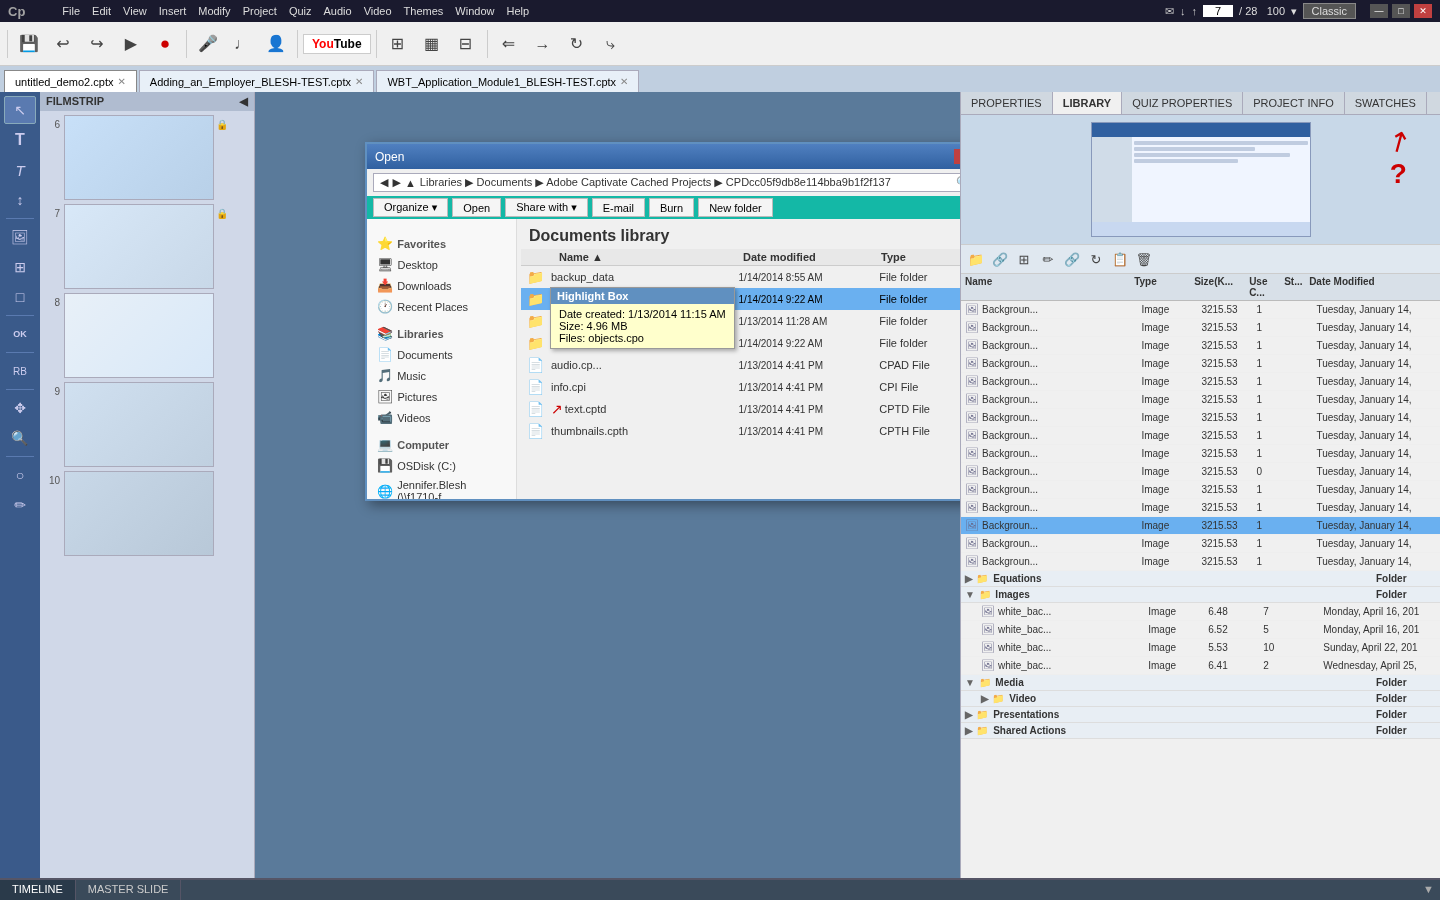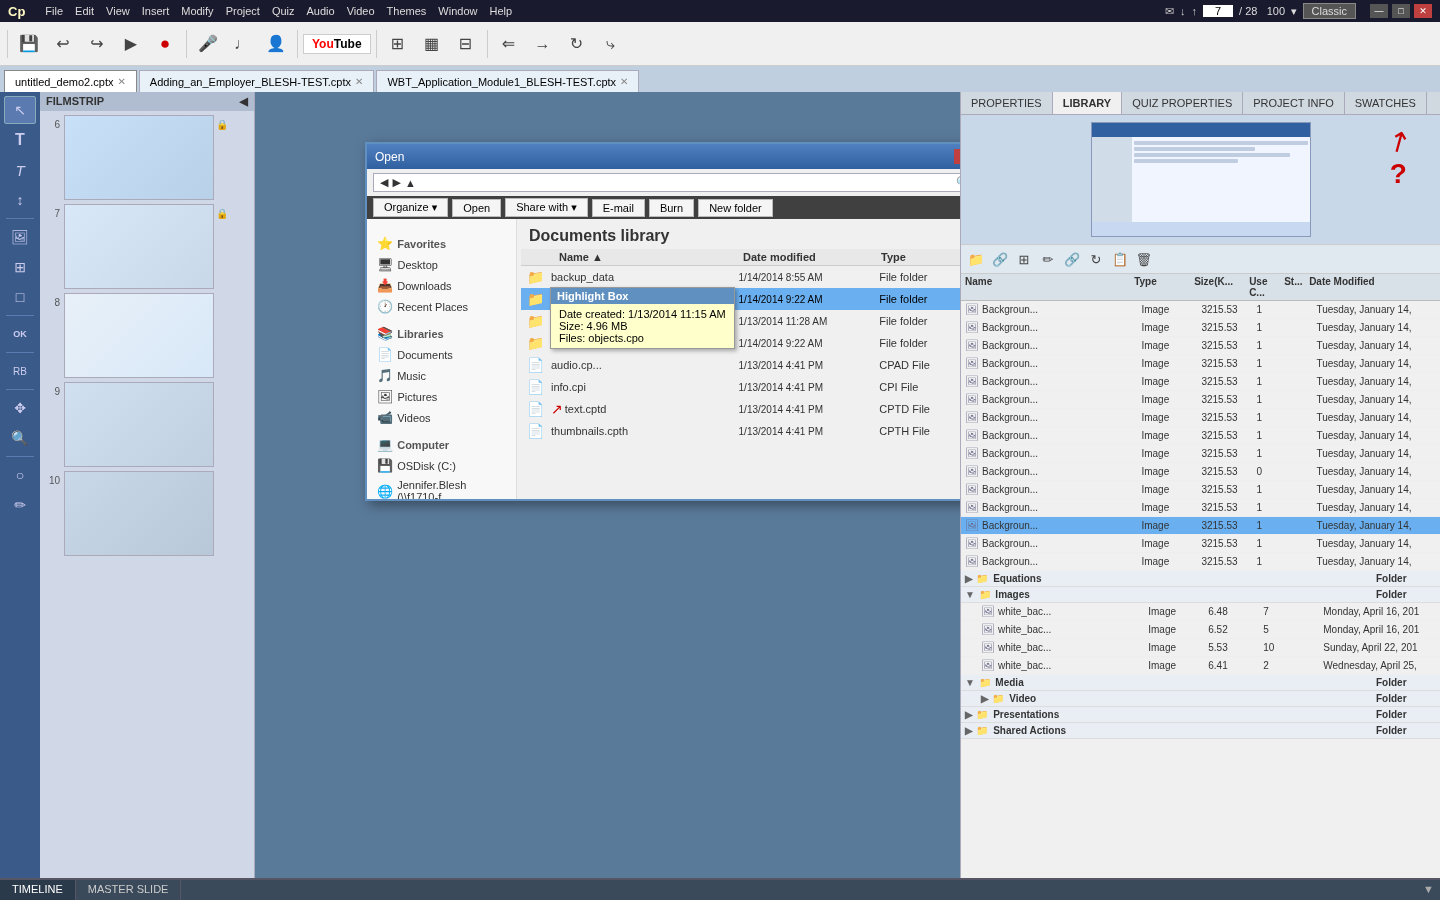--- a/index.html
+++ b/index.html
@@ -1,20 +1,20 @@
 <!DOCTYPE html>
 <html><head>
   <meta charset="utf-8">
   <style>
     * { box-sizing: border-box; margin: 0; padding: 0; }
     body { font-family: 'Segoe UI', Tahoma, Geneva, Verdana, sans-serif; font-size: 11px; background: #1e3a5f; overflow: hidden; width: 1440px; height: 900px; }
 
     
     #titlebar { background: #1a1a2e; height: 22px; display: flex; align-items: center; justify-content: space-between; padding: 0 8px; color: #ccc; }
-    #titlebar .logo { color: #fef9c3; font-weight: bold; font-size: 13px; margin-right: 8px; }
+    #titlebar .logo { color: #a3a3a3; font-weight: bold; font-size: 13px; margin-right: 25px; }
     #titlebar .menu-items { display: flex; gap: 12px; font-size: 11px; color: #ddd; }
     #titlebar .menu-items span { cursor: pointer; }
     #titlebar .window-controls { display: flex; gap: 4px; }
     #titlebar .window-controls span { width: 18px; height: 14px; background: #555; display: inline-flex; align-items: center; justify-content: center; font-size: 9px; color: #fff; cursor: pointer; }
     #titlebar .classic-btn { background: #555; color: #ddd; padding: 1px 8px; font-size: 11px; border: 1px solid #888; margin-right: 8px; cursor: pointer; }
     #titlebar .right-section { display: flex; align-items: center; gap: 6px; }
     #titlebar .page-input { width: 30px; background: #fff; color: #000; border: none; text-align: center; font-size: 11px; }
     #titlebar .page-total { color: #ddd; text-align: right; }
 
     
@@ -55,21 +55,21 @@
     .lt-sep-v { width: 28px; height: 1px; background: #5a7ab0; margin: 2px 0; }
 
     
     #canvas-area { flex: 1; background: #5a7a9a; position: relative; overflow: hidden; }
 
     
     #file-dialog { position: absolute; top: 50px; left: 110px; width: 620px; background: #f0f0f0; border: 2px solid #6090c0; box-shadow: 4px 4px 12px rgba(0,0,0,0.4); z-index: 100; }
     #fd-titlebar { background: linear-gradient(#5080c0, #3060a0); padding: 5px 8px; color: #fff; font-size: 12px; display: flex; align-items: center; justify-content: space-between; }
     #fd-titlebar .close { color: #fff; font-size: 11px; cursor: pointer; background: #c04040; padding: 1px 6px; }
     #fd-addressbar { background: #fff; border: 1px solid #aab; margin: 4px 6px; padding: 2px 6px; display: flex; align-items: center; gap: 4px; font-size: 11px; color: #333; }
-    #fd-toolbar2 { display: flex; align-items: center; padding: 2px 6px; gap: 4px; background: #404040; }
+    #fd-toolbar2 { display: flex; padding: 2px 6px; gap: 4px; background: #14b8a6; }
     .fd-btn { background: #f5f5f5; border: 1px solid #bbb; padding: 2px 10px; font-size: 11px; cursor: pointer; }
     #fd-body { display: flex; height: 280px; }
     #fd-sidebar { width: 150px; background: #f8f8f8; border-right: 1px solid #ddd; padding: 8px 4px; overflow-y: auto; }
     .fd-nav-item { display: flex; align-items: center; gap: 4px; padding: 3px 6px; cursor: pointer; font-size: 11px; color: #333; border-radius: 2px; }
     .fd-nav-item.group { font-weight: bold; color: #555; margin-top: 6px; }
     .fd-nav-icon { font-size: 13px; }
     #fd-main { flex: 1; overflow: auto; padding: 4px; }
     .fd-header-row { display: flex; padding: 2px 6px; border-bottom: 1px solid #ccc; font-size: 11px; font-weight: bold; color: #333; background: #e8e8e8; }
     .fd-col-name { flex: 2; padding-left: 32px; }
     .fd-col-date { flex: 1.5; }
@@ -272,20 +272,21 @@
 
     <div id="file-dialog">
       <div id="fd-titlebar">
         <span>Open</span>
         <span class="close">✕</span>
       </div>
       <div id="fd-addressbar">
         <span>◀</span>
         <span>▶</span>
         <span>▲</span>
+        <span>Libraries ▶ Documents ▶ Adobe Captivate Cached Projects ▶ CPDcc05f9db8e114bba9b1f2f137</span>
         <span style="margin-left:auto;">🔍</span>
       </div>
       <div id="fd-toolbar2">
         <button class="fd-btn">Organize ▾</button>
         <button class="fd-btn">Open</button>
         <button class="fd-btn">Share with ▾</button>
         <button class="fd-btn">E-mail</button>
         <button class="fd-btn">Burn</button>
         <button class="fd-btn">New folder</button>
       </div>

